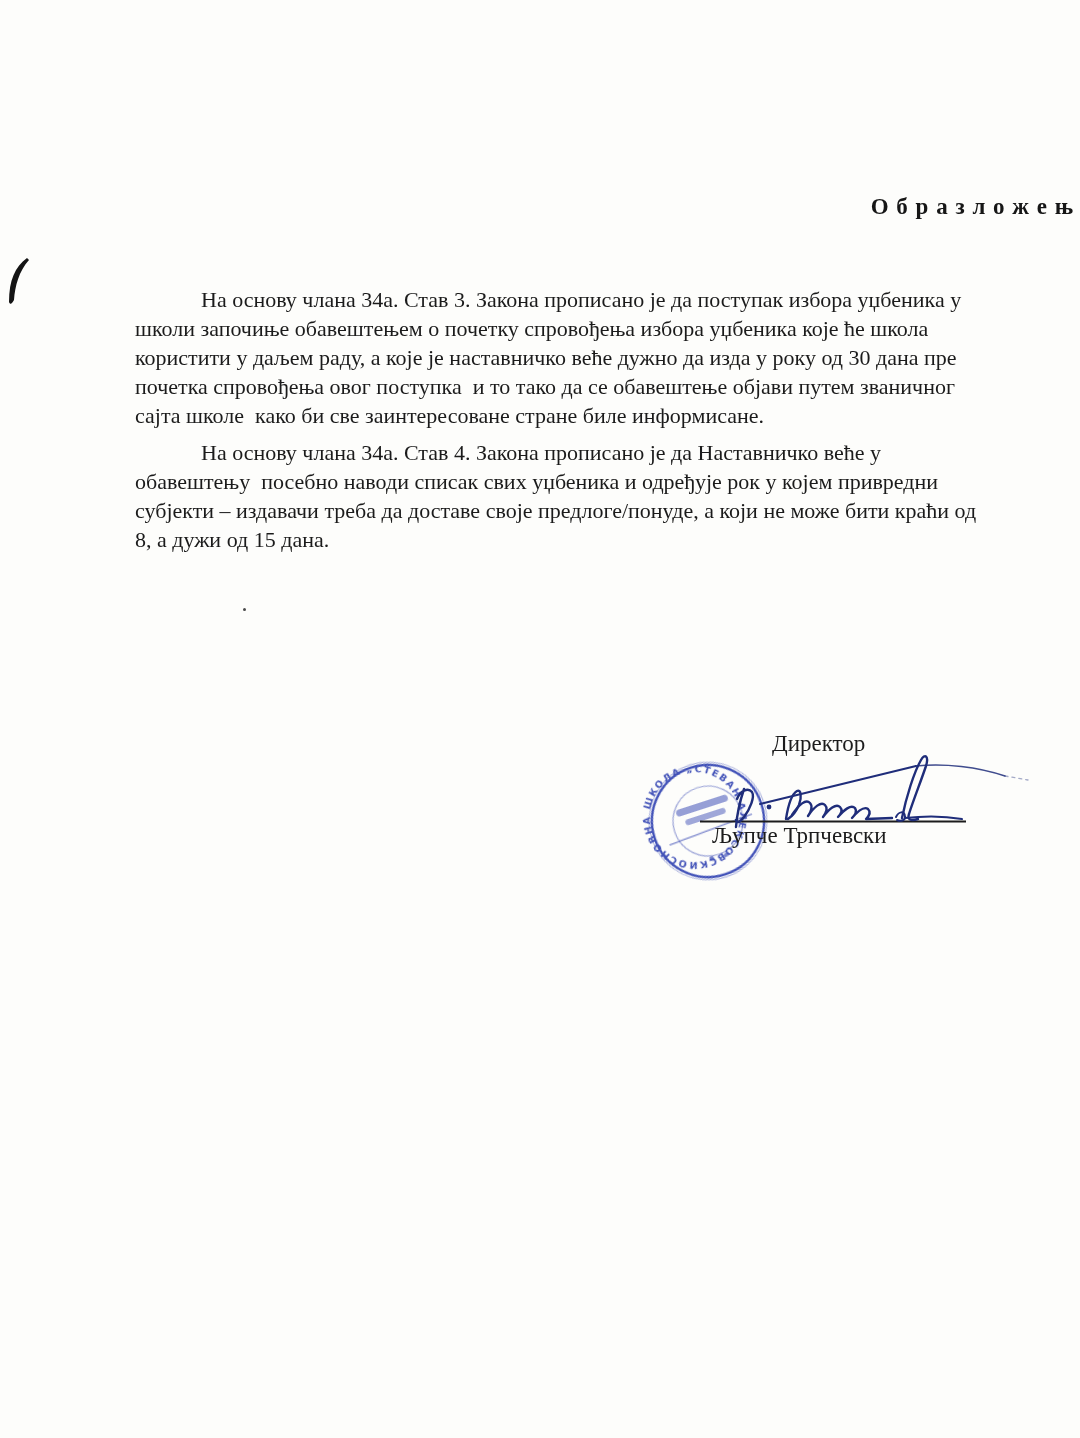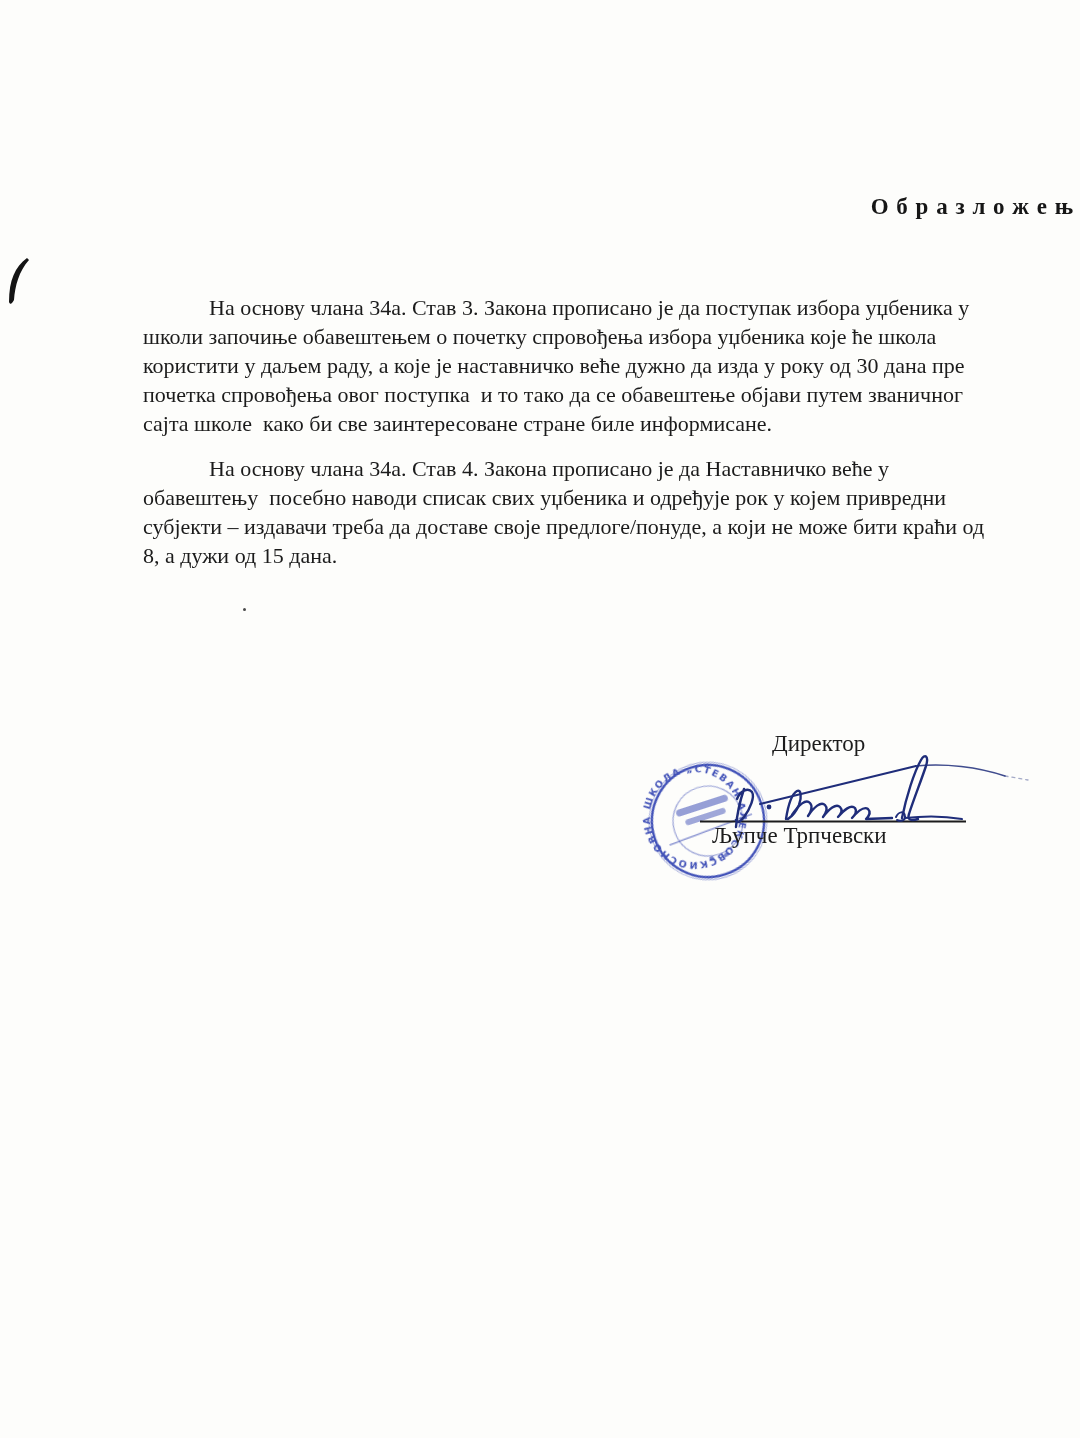--- a/index.html
+++ b/index.html
@@ -25,21 +25,21 @@
     color: #161616;
     margin-left: 12px;
   }
   .text-block {
     position: absolute;
     left: 127px;
     top: 277px;
     width: 900px;
   }
   .text-block p {
-    margin: 16px;
+    margin: 8px;
     font-size: 22px;
     line-height: 29px;
     white-space: pre;
     text-indent: 66px;
     color: #1b1b1b;
   }
   .text-block p.closing { margin-top: 10px; }
   .stray-dot {
     position: absolute;
     left: 243px;

